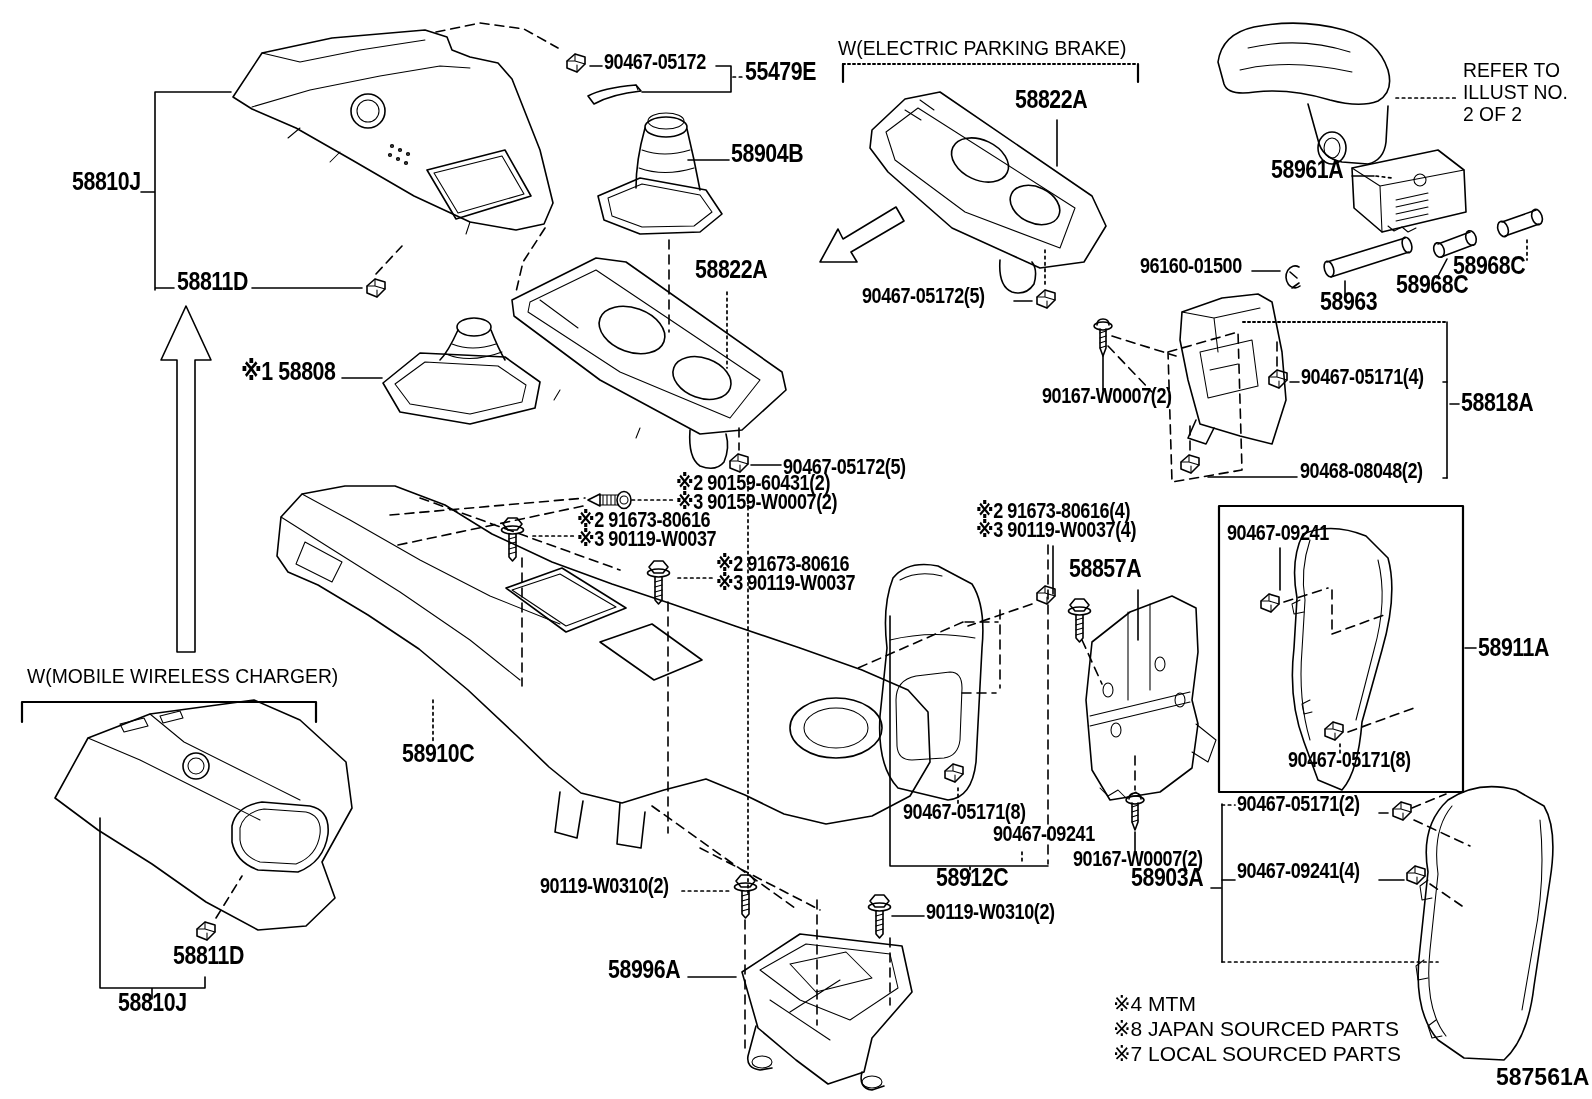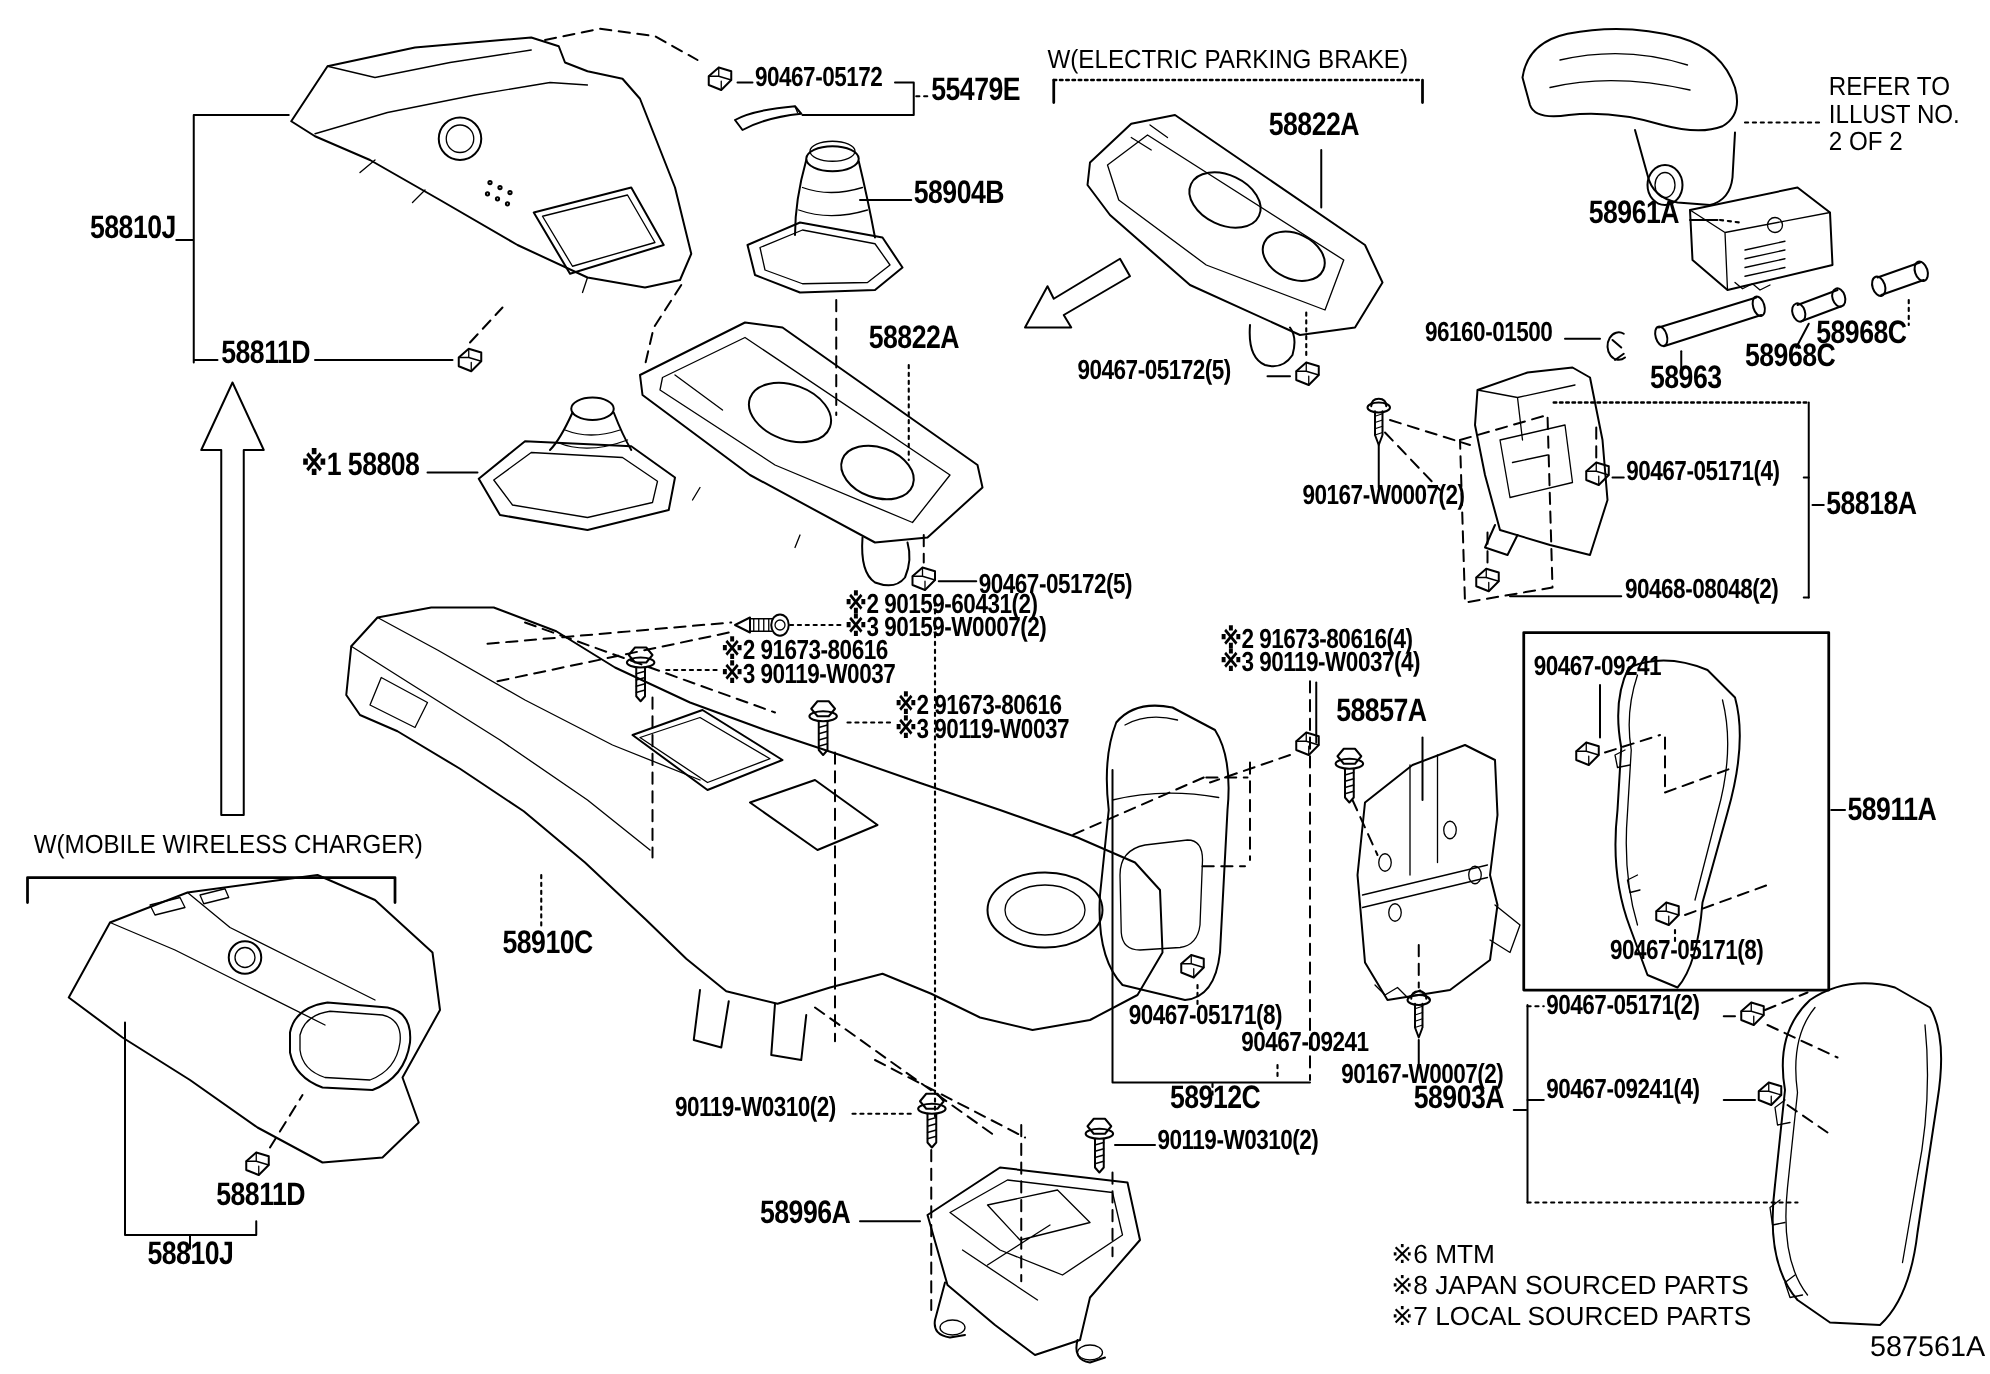--- a/index.html
+++ b/index.html
@@ -12,21 +12,21 @@
   #art .dash{stroke-dasharray:9 6;}
   #art .dot{stroke-dasharray:2.5 3.8;stroke-width:1.7;}
   #art .dot2{stroke-dasharray:2 3;stroke-width:2;}
   #art .fill{fill:#000;stroke:none;}
   .pl{position:absolute;line-height:1;font-weight:700;font-size:22px;letter-spacing:-0.5px;
       white-space:nowrap;transform:scaleX(0.82);transform-origin:left top;}
   .pl.big{font-size:26px;}
   .hdr{position:absolute;line-height:1;font-weight:400;font-size:21px;white-space:nowrap;
       transform:scaleX(0.92);transform-origin:left top;}
   .note{position:absolute;line-height:1;font-weight:400;font-size:21px;white-space:nowrap;}
-  .dwg{position:absolute;line-height:1;font-weight:400;font-size:23px;white-space:nowrap;}
+  .dwg{position:absolute;line-height:1;font-weight:700;font-size:23px;white-space:nowrap;}
 </style>
 </head>
 <body>
 
 <div id="page">
 
 <svg id="art" width="1592" height="1099" viewBox="0 0 1592 1099">
   <defs>
     <g id="clip">
       <path d="M3,9 L11,2 L21,5 L21,12 L13,20 L3,16 Z"></path>
@@ -407,18 +407,18 @@
   <div class="pl big" style="left:1131px;top:864px">58903A</div>
   <div class="pl" style="left:1237px;top:793px">90467-05171(2)</div>
   <div class="pl" style="left:1237px;top:860px">90467-09241(4)</div>
 
   <div class="pl" style="left:540px;top:875px">90119-W0310(2)</div>
   <div class="pl" style="left:926px;top:901px">90119-W0310(2)</div>
   <div class="pl big" style="left:608px;top:956px">58996A</div>
   <div class="pl big" style="left:173px;top:942px">58811D</div>
   <div class="pl big" style="left:118px;top:989px">58810J</div>
 
-  <div class="note" style="left:1113px;top:993px">※6 MTM</div>
+  <div class="note" style="left:1113px;top:993px">※4 MTM</div>
   <div class="note" style="left:1113px;top:1018px">※8 JAPAN SOURCED PARTS</div>
   <div class="note" style="left:1113px;top:1043px">※7 LOCAL SOURCED PARTS</div>
   <div class="dwg" style="left:1496px;top:1066px">587561A</div>
 
 </div>
 
 </body></html>

